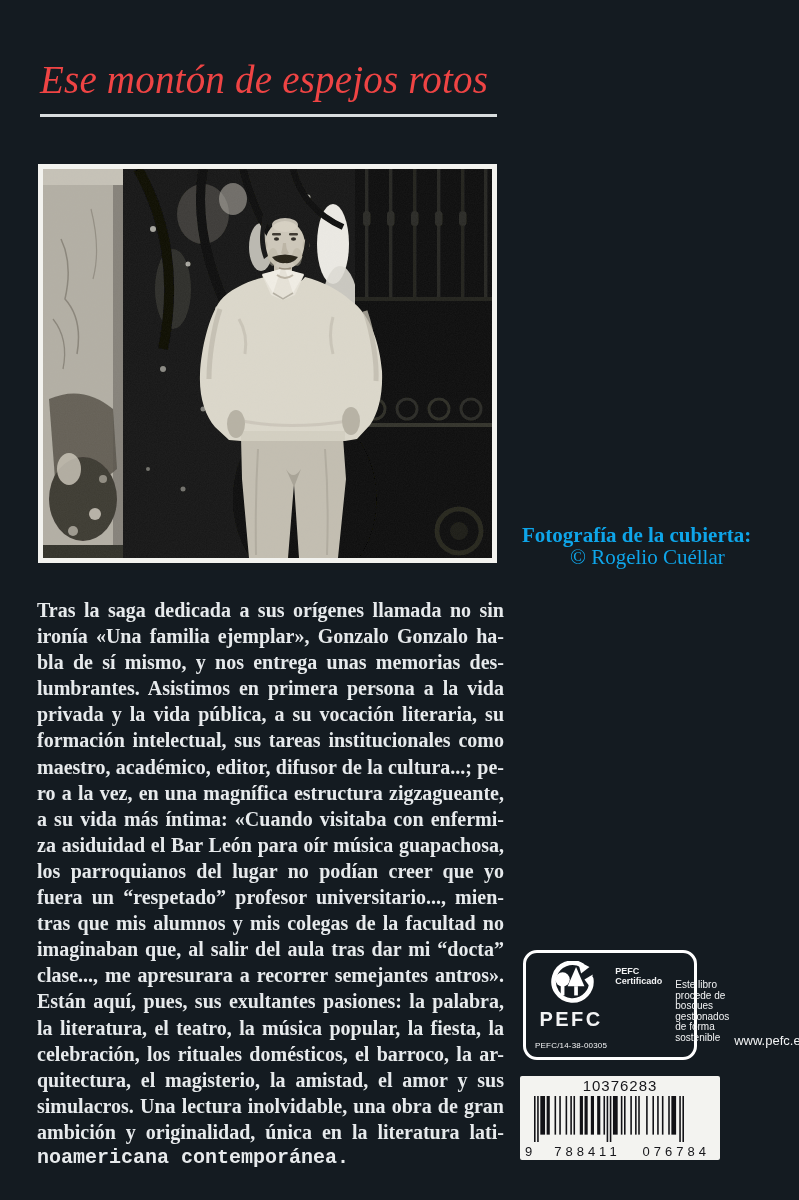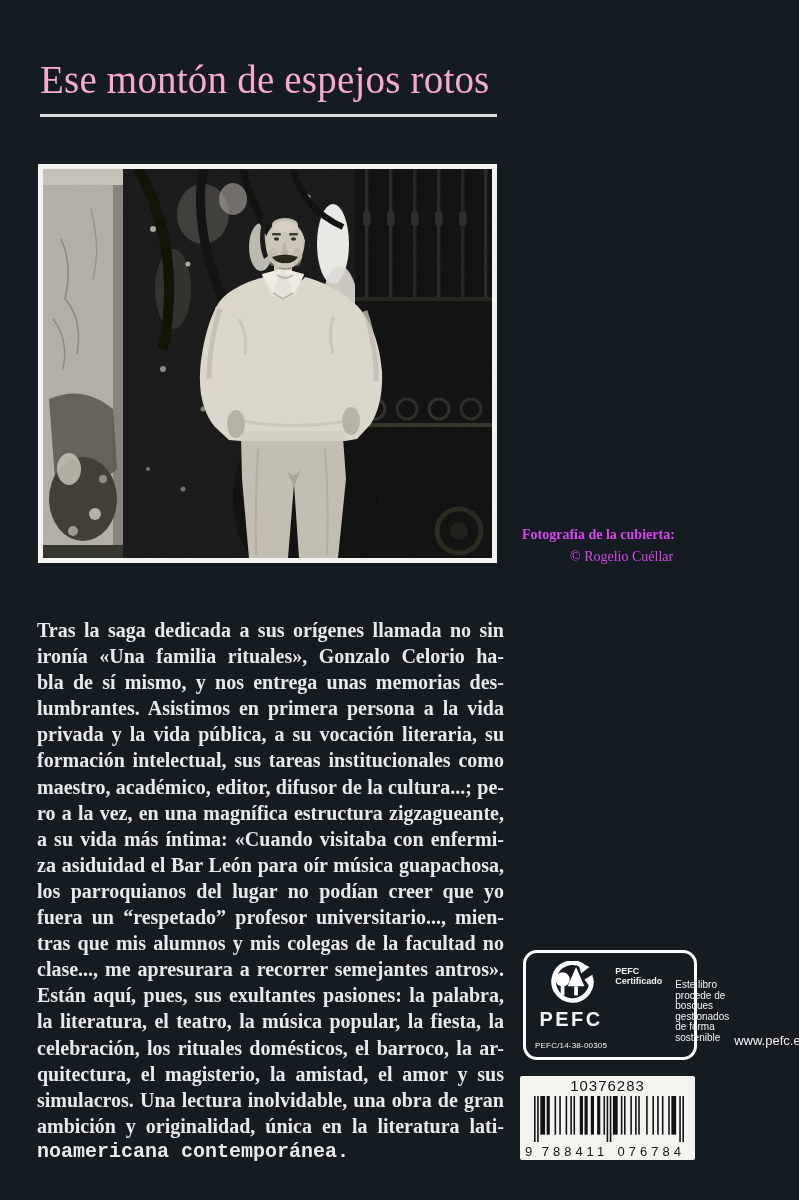--- a/index.html
+++ b/index.html
@@ -5,45 +5,44 @@
   html,body{margin:0;padding:0;background:#0b1014;}
   .cover{
     position:relative; width:799px; height:1200px; overflow:hidden;
     background:#141b21; color:#e7eaec;
     font-family:"Liberation Serif","DejaVu Serif",serif;
   }
   
   .title{
     position:absolute; left:40px; top:59px; margin:0;
     font-size:39px; font-weight:400; line-height:1.1; letter-spacing:0.2px;
-    color:#f9a8d4; white-space:nowrap;
+    color:#ef4444; white-space:nowrap;font-style:italic;
   }
   .title-rule{
     position:absolute; left:40px; top:114px; width:457px; height:2.5px;
     background:#d9ddde;
   }
   
   .photo{
     position:absolute; left:38px; top:164px; width:459px; height:399px;
     background:#0d0d0c; border:5px solid #f3f3ef; box-sizing:border-box;
   }
   .photo svg{display:block; width:449px; height:389px;}
   
   .credit{
     position:absolute; left:522px; top:524px;
-    font-size:14px; line-height:22px; color:#d946ef;
+    font-size:21px; line-height:22px; color:#0ea5e9;
   }
   .credit-label{font-weight:700;}
   .credit-name{font-weight:400;margin-left:48px;}
   
   .blurb{
     position:absolute; left:37px; top:597px; width:467px;
     font-size:20px; font-weight:700; line-height:26.1px; letter-spacing:0px;
     color:#e7eaec;
-    margin-top:20px;
   }
   .blurb-line{
     text-align:justify; text-align-last:justify;
     max-height:26.1px; overflow:hidden;
   }
   .blurb-line.last{text-align-last:left;font-family:Liberation Mono, monospace;}
   
   .pefc{
     position:absolute; left:523px; top:950px; width:174px; height:110px;
     border:3.5px solid #ffffff; border-radius:14px; box-sizing:border-box;
@@ -62,21 +61,21 @@
   }
   .pefc-license{font-size:8px; letter-spacing:0.2px; margin-top:12px; white-space:nowrap;}
   .pefc-right{
     flex:1; display:flex; flex-direction:row; padding-left:8px; padding-top:5px;
   }
   .pefc-cert{font-size:9px; font-weight:700;}
   .pefc-desc{font-size:10px; line-height:10.5px; margin-top:14px; width:72px;}
   .pefc-url{font-size:13px; margin-top:auto; margin-bottom:2px;}
   
   .barcode{
-    position:absolute; left:520px; top:1076px; width:175px; height:84px;
+    position:absolute; left:520px; top:1076px; width:200px; height:84px;
     background:#f3f3f0; border-radius:2px; color:#16161a;
     font-family:"Liberation Sans","DejaVu Sans",sans-serif;
   }
   .bc-number{
     text-align:center; font-size:15px; letter-spacing:1px; padding-top:2px;
     line-height:16px;
   }
   .bc-bars{position:absolute; left:14px; top:20px; width:150px; height:46px;}
   .bc-digits{
     position:absolute; left:5px; right:10px; bottom:1px;
@@ -215,32 +214,33 @@
     </svg>
   </figure>
 
   <div class="credit">
     <div class="credit-label">Fotografía de la cubierta:</div>
     <div class="credit-name">© Rogelio Cuéllar</div>
   </div>
 
   <div class="blurb">
       <div class="blurb-line">Tras la saga dedicada a sus orígenes llamada no sin</div>
-      <div class="blurb-line">ironía «Una familia rituales», Gonzalo Celorio ha-</div>
+      <div class="blurb-line">ironía «Una familia ejemplar», Gonzalo Gonzalo ha-</div>
       <div class="blurb-line">bla de sí mismo, y nos entrega unas memorias des-</div>
       <div class="blurb-line">lumbrantes. Asistimos en primera persona a la vida</div>
       <div class="blurb-line">privada y la vida pública, a su vocación literaria, su</div>
       <div class="blurb-line">formación intelectual, sus tareas institucionales como</div>
       <div class="blurb-line">maestro, académico, editor, difusor de la cultura...; pe-</div>
       <div class="blurb-line">ro a la vez, en una magnífica estructura zigzagueante,</div>
       <div class="blurb-line">a su vida más íntima: «Cuando visitaba con enfermi-</div>
       <div class="blurb-line">za asiduidad el Bar León para oír música guapachosa,</div>
       <div class="blurb-line">los parroquianos del lugar no podían creer que yo</div>
       <div class="blurb-line">fuera un “respetado” profesor universitario..., mien-</div>
       <div class="blurb-line">tras que mis alumnos y mis colegas de la facultad no</div>
+      <div class="blurb-line">imaginaban que, al salir del aula tras dar mi “docta”</div>
       <div class="blurb-line">clase..., me apresurara a recorrer semejantes antros».</div>
       <div class="blurb-line">Están aquí, pues, sus exultantes pasiones: la palabra,</div>
       <div class="blurb-line">la literatura, el teatro, la música popular, la fiesta, la</div>
       <div class="blurb-line">celebración, los rituales domésticos, el barroco, la ar-</div>
       <div class="blurb-line">quitectura, el magisterio, la amistad, el amor y sus</div>
       <div class="blurb-line">simulacros. Una lectura inolvidable, una obra de gran</div>
       <div class="blurb-line">ambición y originalidad, única en la literatura lati-</div>
       <div class="blurb-line last">noamericana contemporánea.</div>
     </div>
 

